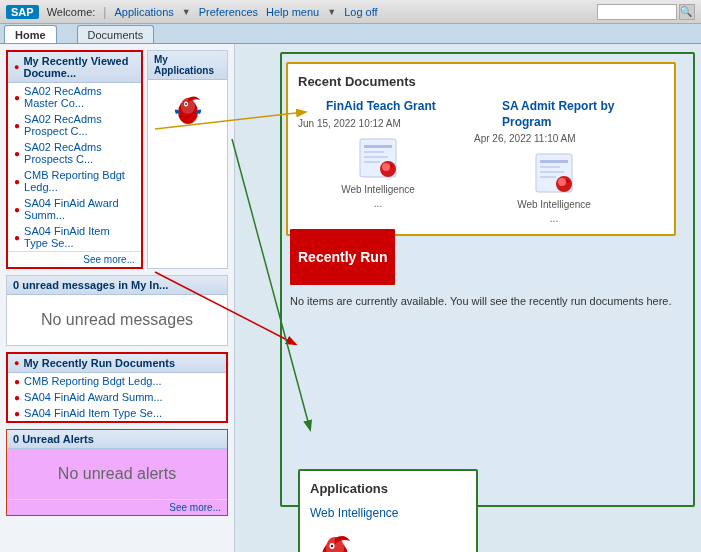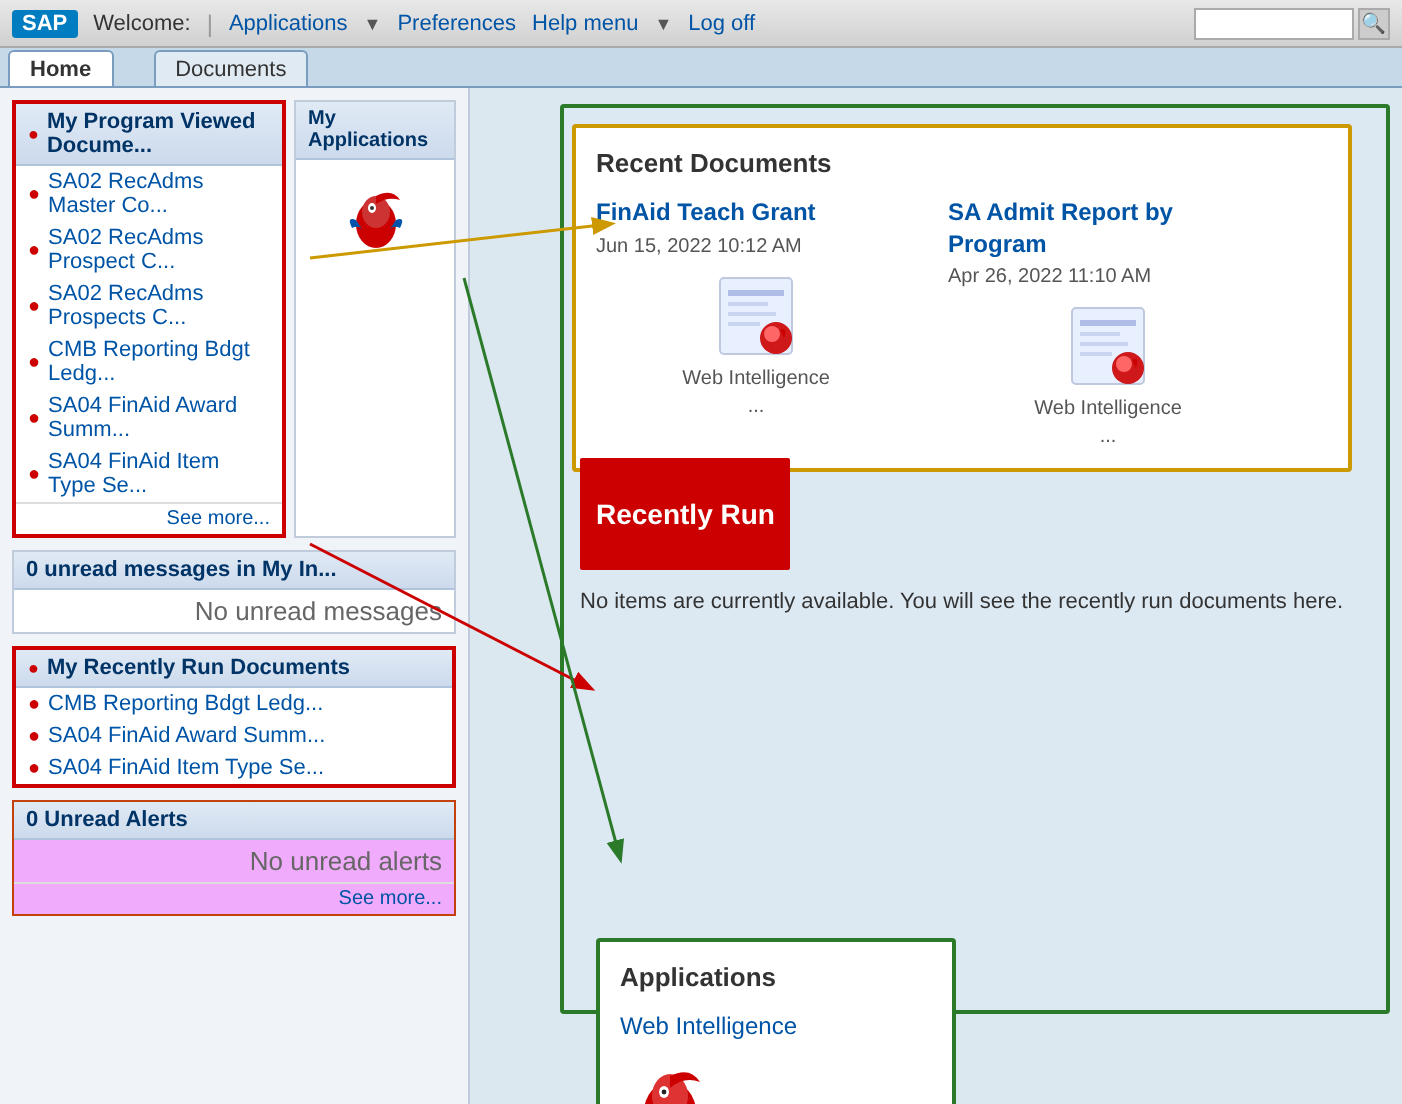--- a/index.html
+++ b/index.html
@@ -147,24 +147,24 @@
       text-align: right;
       padding: 2px 6px;
       font-size: 10px;
       color: #0054a6;
       cursor: pointer;
       border-top: 1px solid #ddd;
     }
 
     
     .no-messages {
-      padding: 3px 6px;
-      font-size: 13px;
+      padding: 16px 6px;
+      font-size: 16px;
       color: #666;
-      text-align: right;
+      text-align: center;
     }
 
     
     .right-panel {
       position: absolute;
       right: 6px;
       top: 8px;
       width: 415px;
       height: 455px;
       background: #dce8f2;
@@ -196,20 +196,21 @@
     .doc-card {
       width: 160px;
       cursor: pointer;
     }
     .doc-card-title {
       font-size: 12px;
       color: #0054a6;
       font-weight: bold;
       margin-bottom: 3px;
       line-height: 1.3;
+      margin-left: 28px;
     }
     .doc-card-date {
       font-size: 10px;
       color: #555;
       margin-bottom: 8px;
     }
     .doc-card-icon {
       display: flex;
       flex-direction: column;
       align-items: center;
@@ -350,21 +351,21 @@
 
 <div class="main-content">
 
   <div class="left-panel">
 
     <div class="left-top">
 
       <div class="recently-viewed-widget">
         <div class="widget-header">
           <span class="widget-header-icon">●</span>
-          <span>My Program Viewed Docume...</span>
+          <span>My Recently Viewed Docume...</span>
         </div>
         <div class="widget-item">
           <span style="color:#cc0000;font-size:10px;">●</span>
           <span>SA02 RecAdms Master Co...</span>
         </div>
         <div class="widget-item">
           <span style="color:#cc0000;font-size:10px;">●</span>
           <span>SA02 RecAdms Prospect C...</span>
         </div>
         <div class="widget-item">

